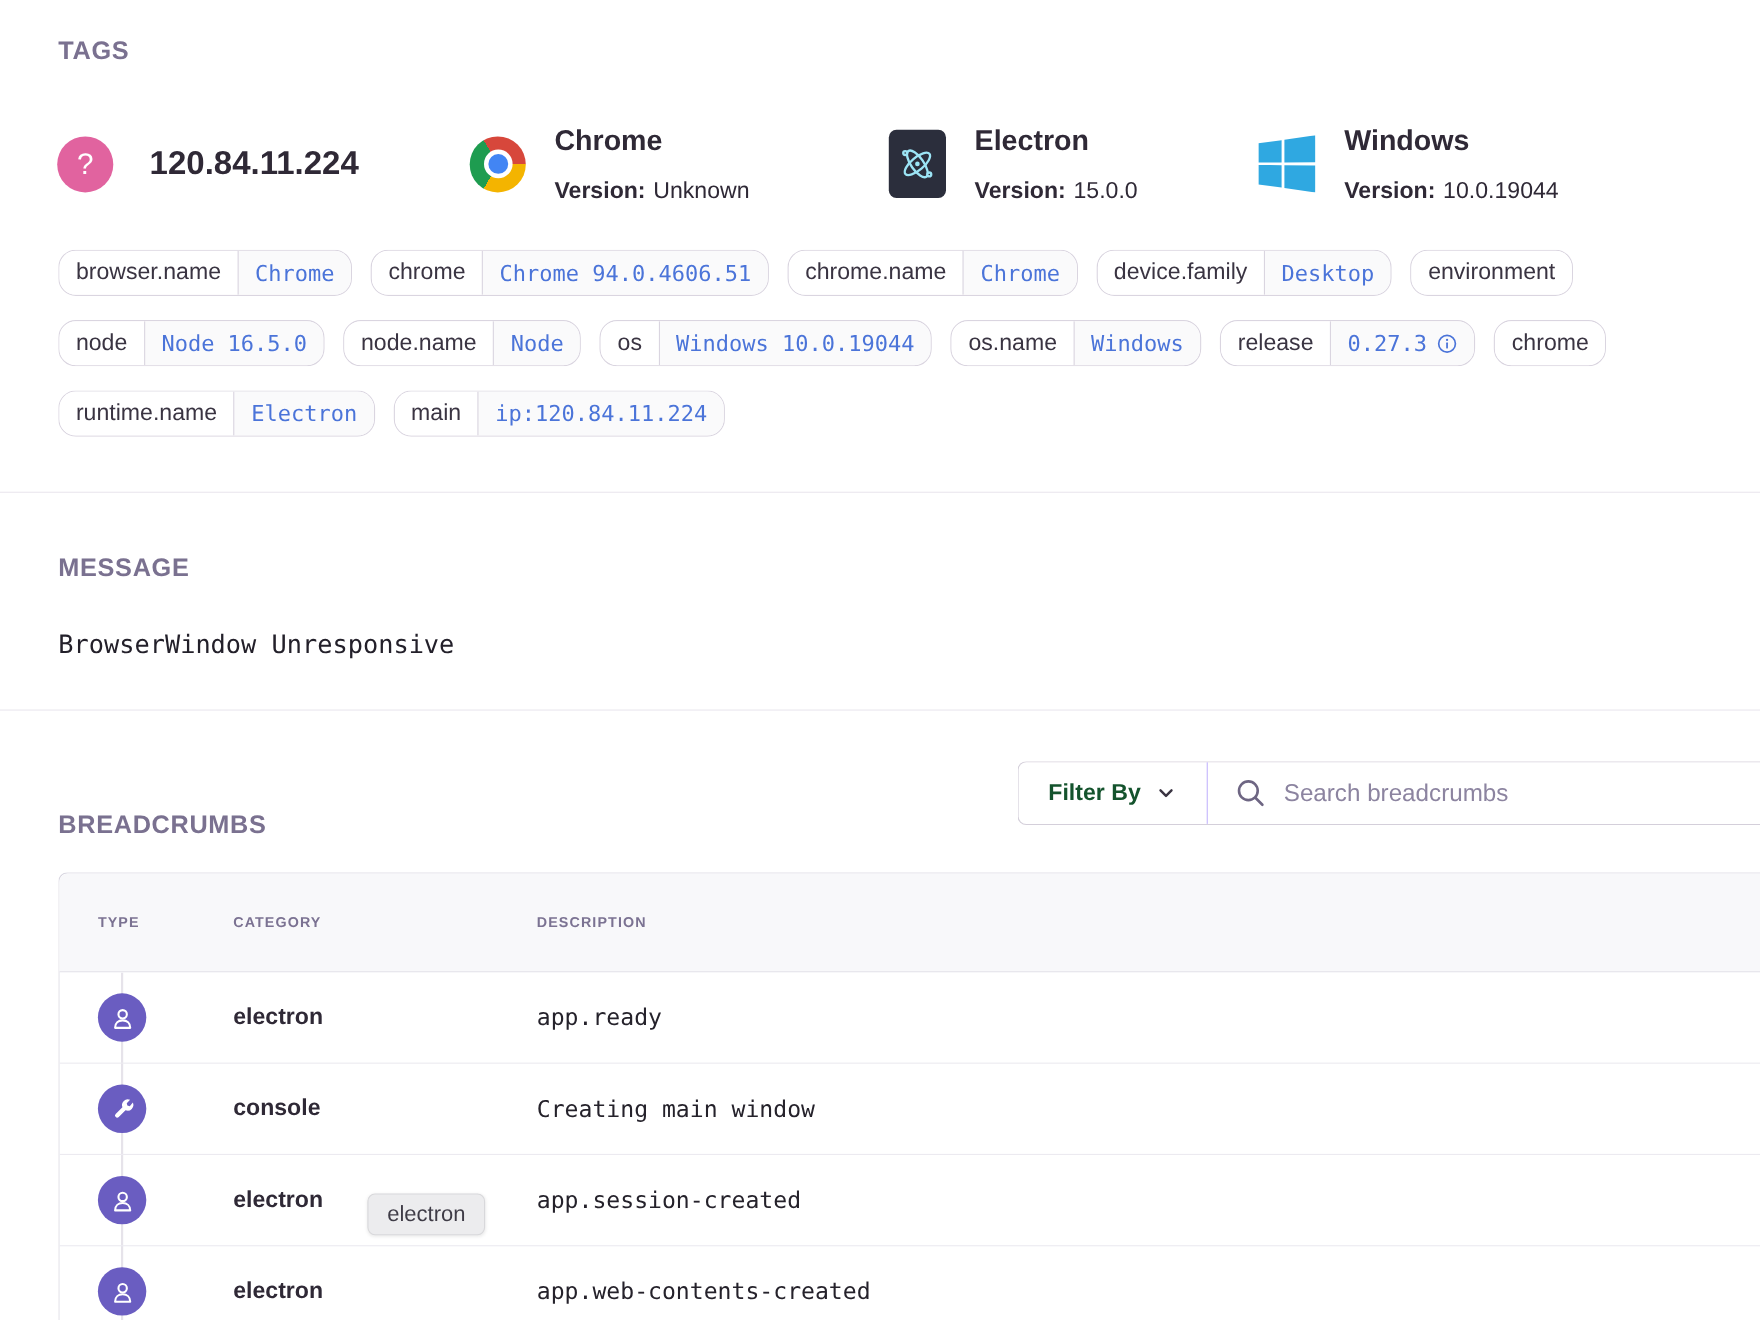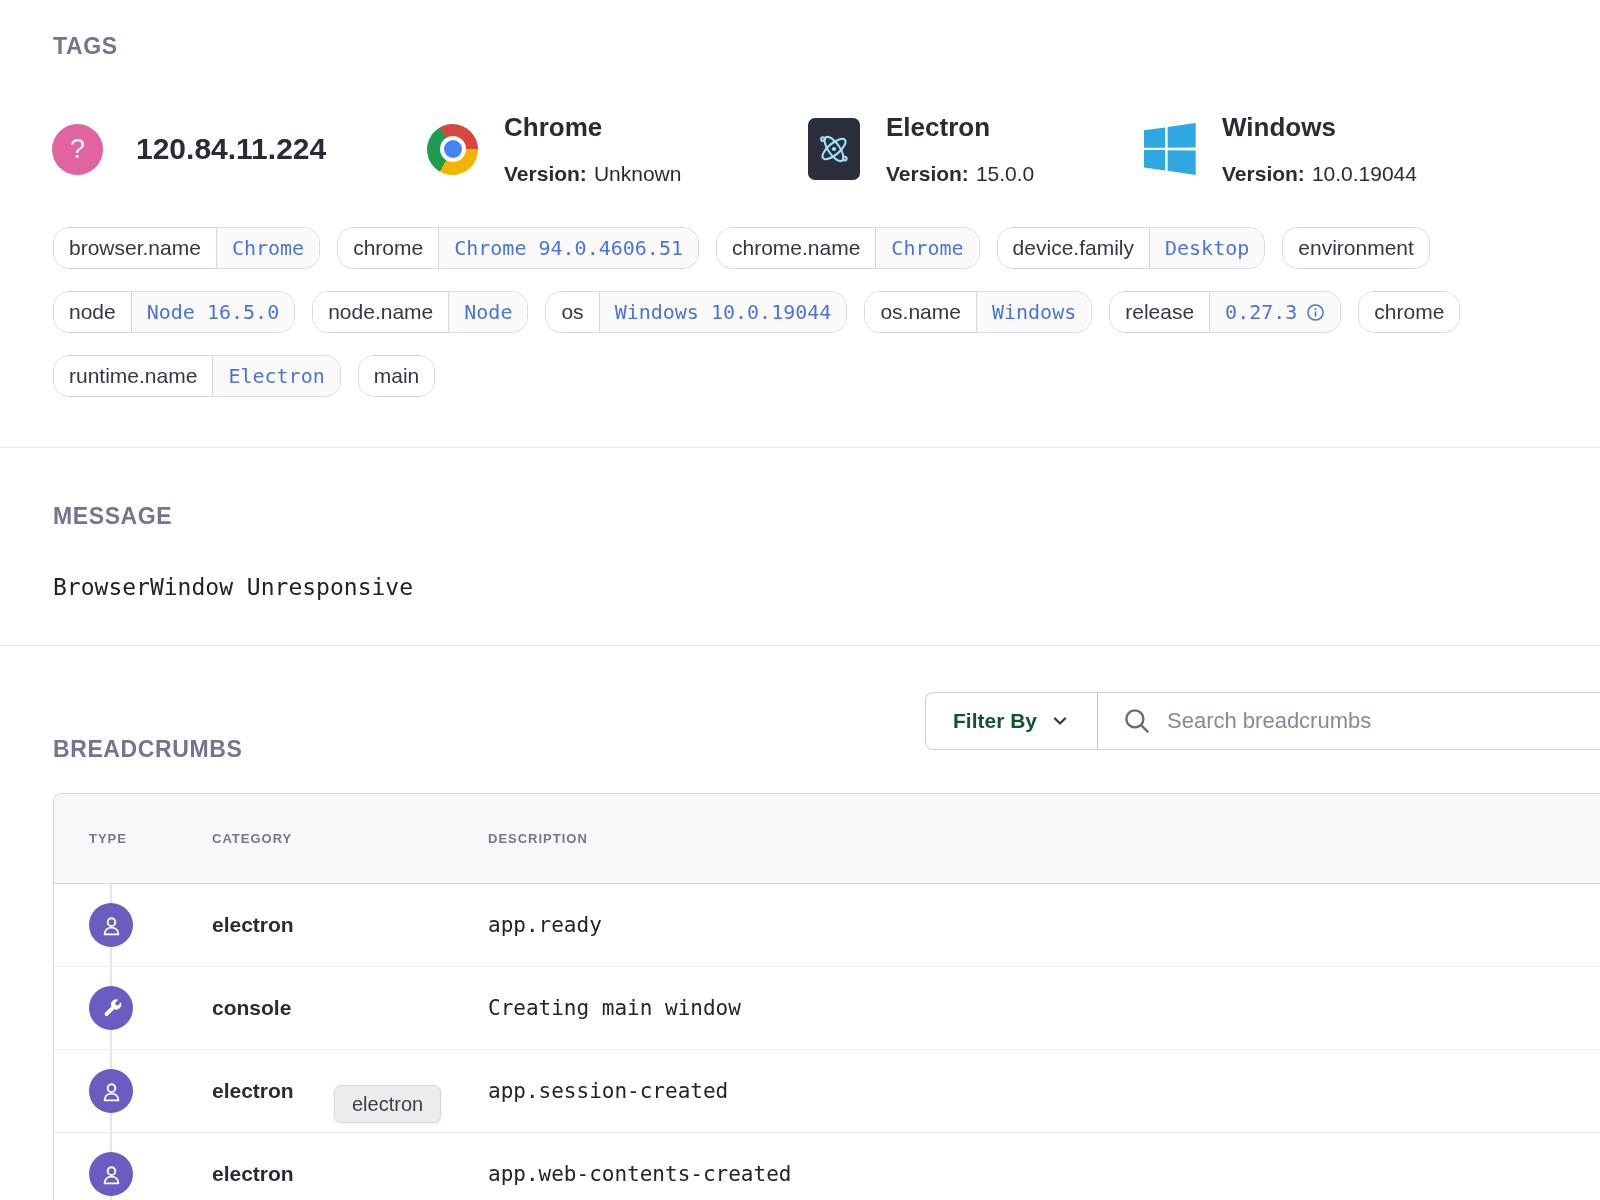--- a/index.html
+++ b/index.html
@@ -214,20 +214,23 @@
       </div>
       <div class="pill-row">
         <span class="pill">
           <span class="pill-key">runtime.name</span>
           <span class="pill-value">
             <span>Electron</span>
           </span>
         </span>
         <span class="pill">
           <span class="pill-key">main</span>
+          <span class="pill-value">
+            <span>ip:120.84.11.224</span>
+          </span>
         </span>
       </div>
     </div>
 
   <div class="hdivider" id="divider-1"></div>
 
   <div id="message-heading" class="section-heading">MESSAGE</div>
   <div id="message-text">BrowserWindow Unresponsive</div>
 
   <div class="hdivider" id="divider-2"></div>

